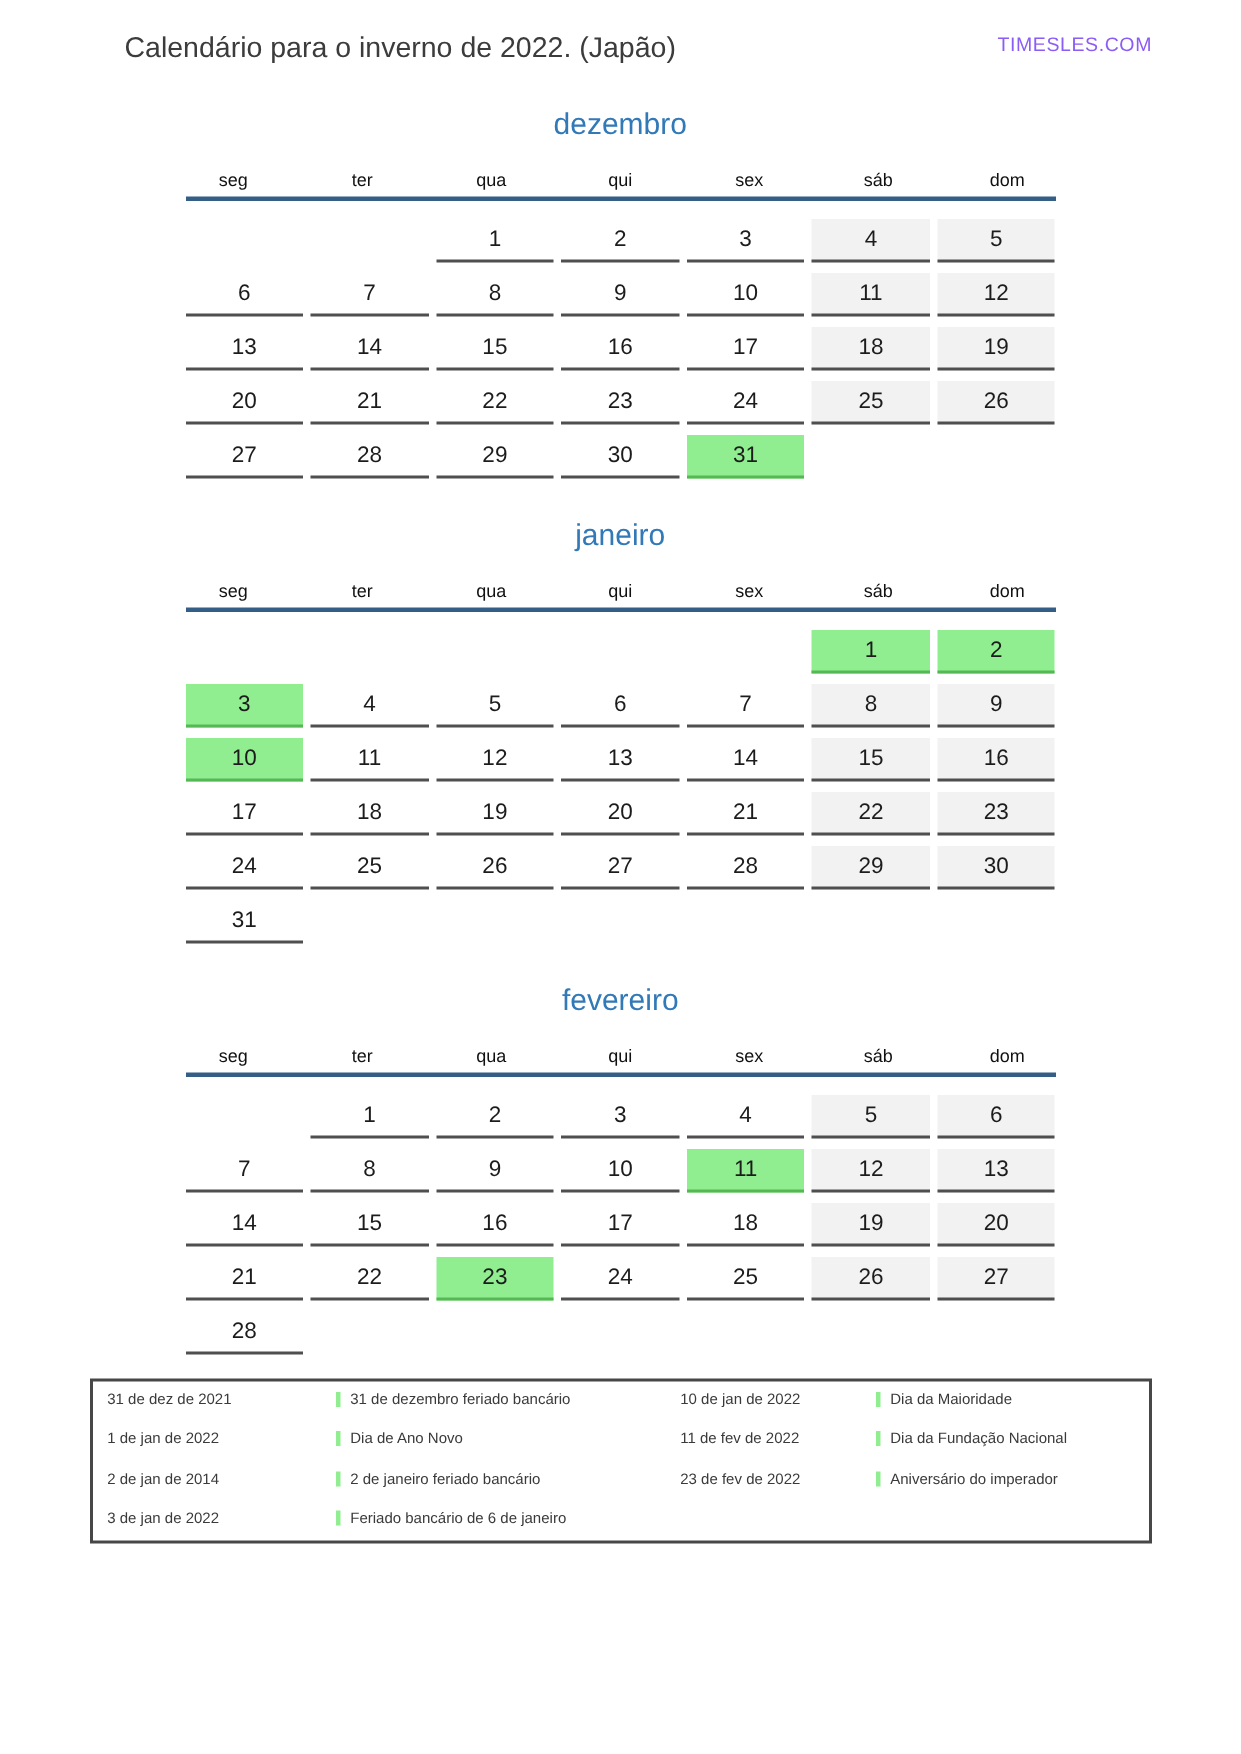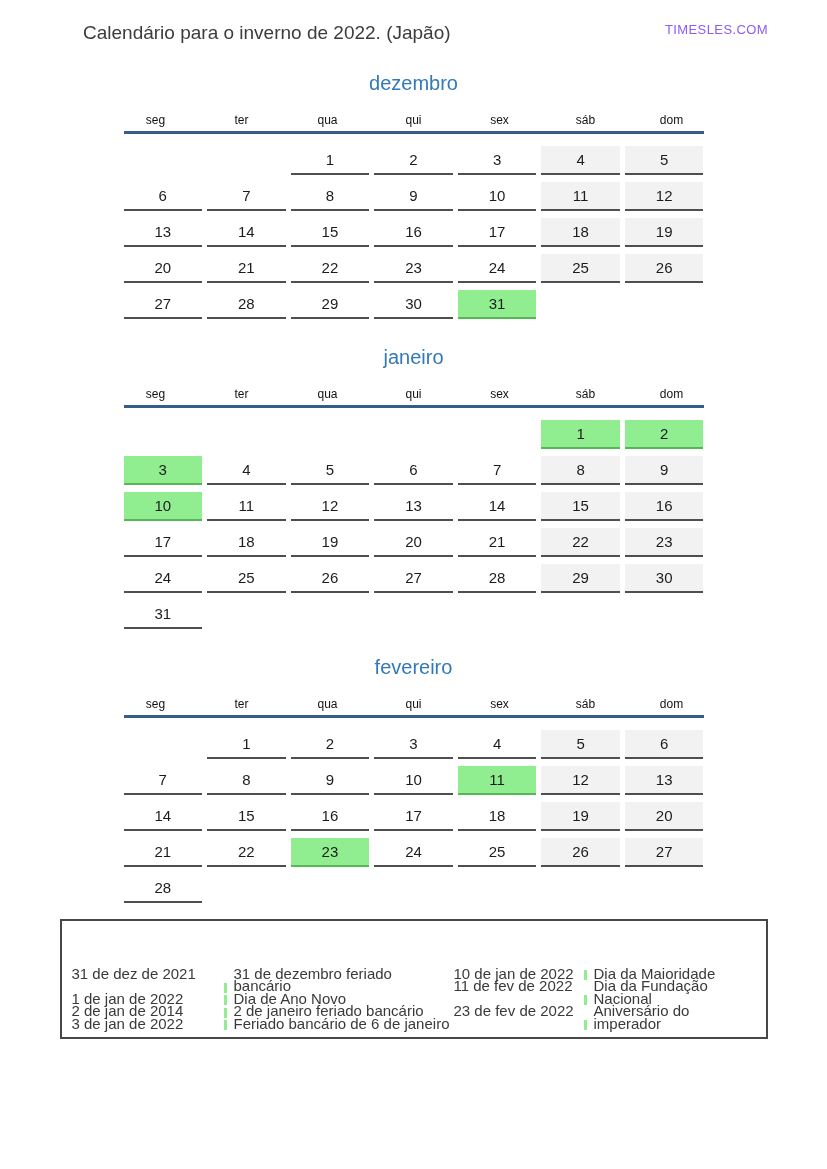--- a/index.html
+++ b/index.html
@@ -43,27 +43,27 @@
   .cell.empty{border-bottom:none;background:transparent;}
   .cell.weekend{background:#f2f2f2;}
   .cell.holiday{background:#90ee90;border-bottom-color:#55b855;}
   
   .legend{
     width:708px;margin:16px auto 0 auto;box-sizing:border-box;
     border:2px solid #474747;background:#ffffff;
     padding:7px 10px;display:flex;
   }
   .legend-col{
-    display:grid;align-content:start;row-gap:0;
-    font-size:15px;line-height:12.4px;color:#3a3a3a;margin-top:40px;
+    display:grid;align-content:start;row-gap:14px;
+    font-size:10px;line-height:12.4px;color:#3a3a3a;
   }
   .legend-col.first{width:382px;flex:none;grid-template-columns:152px 1fr;}
   .legend-col.second{flex:1;grid-template-columns:130px 1fr;}
   .l-date{padding:0;}
-  .l-label{display:flex;align-items:flex-end;}
+  .l-label{display:flex;align-items:flex-start;}
   .l-bar{
     display:inline-block;width:3px;height:10px;background:#90ee90;
     margin-right:7px;flex:none;
   }
 </style>
 </head>
 <body>
 
 <div class="header">
   <div class="page-title">Calendário para o inverno de 2022. (Japão)</div>

